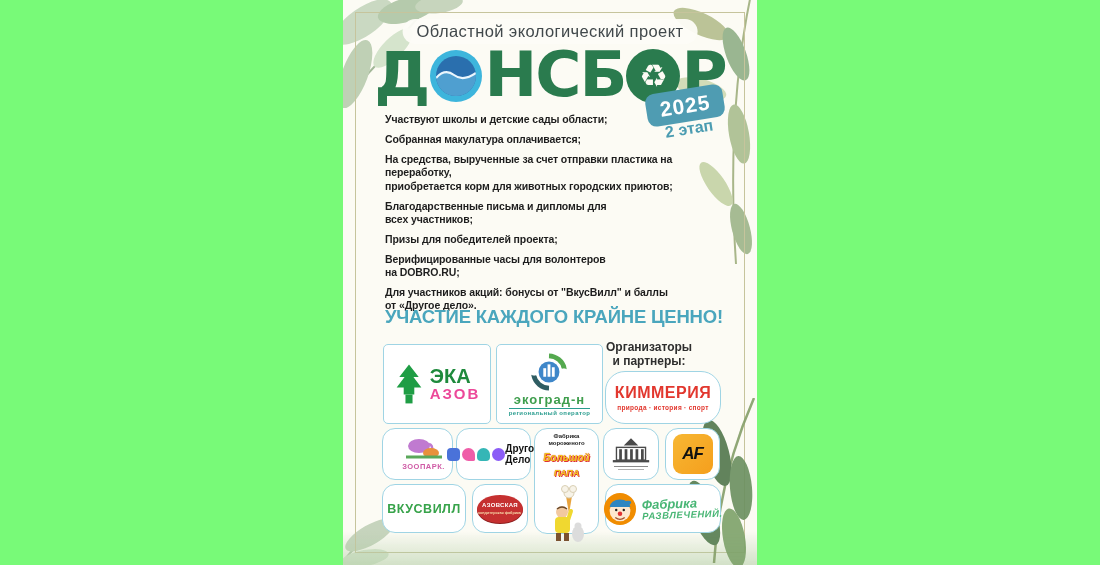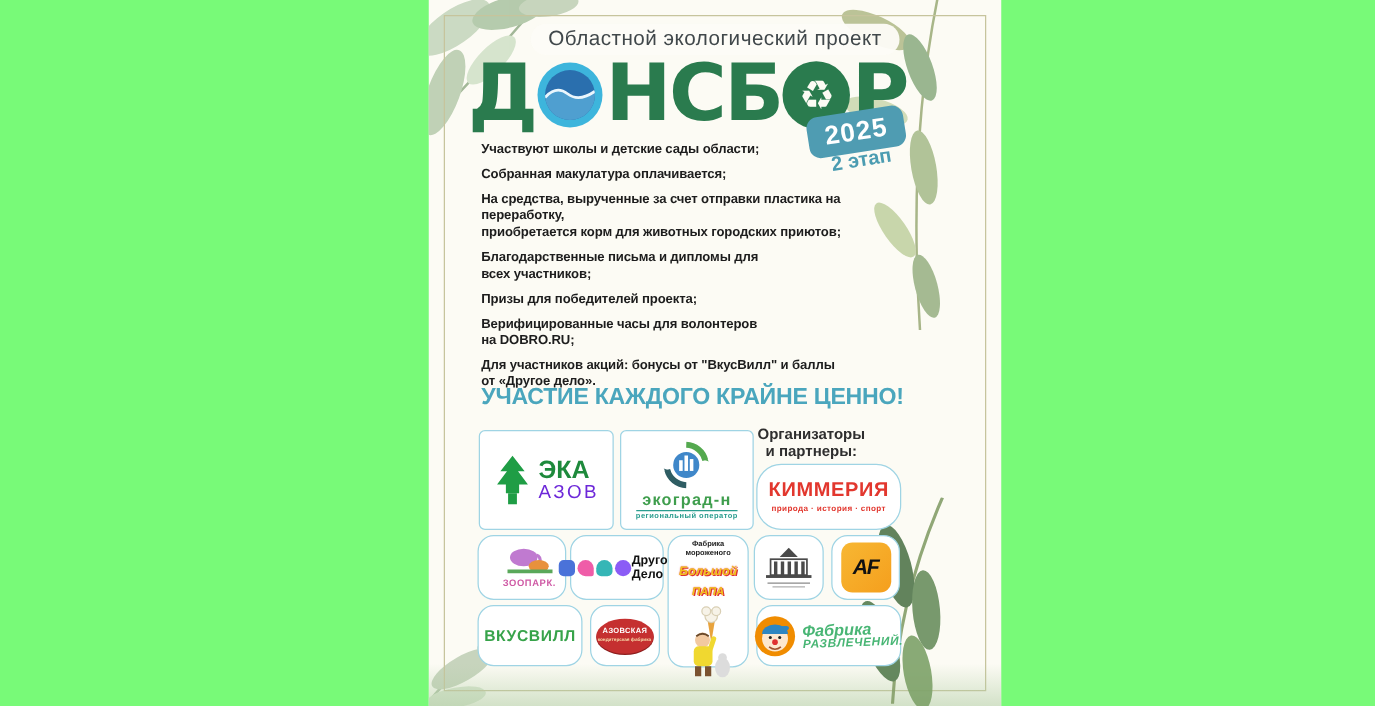--- a/index.html
+++ b/index.html
@@ -1,18 +1,18 @@
 <!DOCTYPE html>
 <html><head>
 <meta charset="utf-8">
 <style>
   html,body{margin:0;padding:0;width:1100px;height:565px;overflow:hidden;
     font-family:"Liberation Sans","DejaVu Sans",sans-serif;}
   .stage{position:relative;width:1100px;height:565px;background:#78fa78;}
-  .poster{position:absolute;left:343px;top:0;width:414px;height:565px;background:#fcfbf4;overflow:hidden;padding-left:44px;}
+  .poster{position:absolute;left:343px;top:0;width:414px;height:565px;background:#fcfbf4;overflow:hidden;}
   .frame{position:absolute;left:12px;top:12px;right:12px;bottom:12px;border:1px solid #c6c49c;z-index:1;pointer-events:none;}
   .leaf{position:absolute;z-index:0;}
   .leaf-hi{position:absolute;z-index:3;}
   .bottom-wash{position:absolute;left:0;bottom:0;width:100%;height:34px;z-index:2;
     background:linear-gradient(to top,rgba(176,204,163,.55),rgba(176,204,163,0));}
   .content{position:absolute;inset:0;z-index:4;}
   .supertitle-pill{position:absolute;left:50%;top:19px;transform:translateX(-50%);
     background:rgba(253,252,247,.95);border-radius:18px;padding:3px 14px;white-space:nowrap;}
   .supertitle{font-size:16.5px;font-weight:500;color:#41484b;letter-spacing:.4px;}
   .logo-row{position:absolute;left:38px;top:44px;width:338px;height:64px;
@@ -32,21 +32,21 @@
     white-space:pre-line;letter-spacing:-.1px;}
   .headline{position:absolute;left:42px;top:306px;width:352px;font-size:18.5px;font-weight:800;
     color:#4aa6bd;letter-spacing:-.2px;white-space:nowrap;}
   .card{position:absolute;background:#ffffff;border:1.5px solid #9fd4e4;border-radius:5px;
     display:flex;align-items:center;justify-content:center;box-sizing:border-box;}
   .card.sm{border-radius:13px;}
   .partners-label{position:absolute;left:263px;top:341px;font-size:12px;font-weight:800;color:#2e2e2e;line-height:1.15;text-align:center;}
   
   .eka-wrap{display:flex;align-items:center;gap:6px;}
   .eka-text1{font-size:20px;font-weight:800;color:#1e8a3c;line-height:1;}
-  .eka-text2{font-size:15px;font-weight:400;color:#6d28d9;letter-spacing:2px;line-height:1.1;}
+  .eka-text2{font-size:15px;font-weight:700;color:#ec4899;letter-spacing:2px;line-height:1.1;}
   .ekograd-wrap{display:flex;flex-direction:column;align-items:center;gap:2px;}
   .ekograd-name{font-size:13px;font-weight:700;color:#3f9e4d;letter-spacing:1px;line-height:1;}
   .ekograd-sub{font-size:6px;font-weight:700;color:#2a9d8f;letter-spacing:.4px;border-top:1px solid #2a9d8f;padding-top:1px;}
   .kim-wrap{display:flex;flex-direction:column;align-items:center;gap:3px;}
   .kim-name{font-size:16px;font-weight:800;color:#e2372e;letter-spacing:.5px;line-height:1;}
   .kim-sub{font-size:6.5px;font-weight:700;color:#e2372e;letter-spacing:.3px;}
   .zoo-wrap{display:flex;flex-direction:column;align-items:center;gap:1px;margin-left:12px;}
   .zoo-name{font-size:7.5px;font-weight:800;color:#cf5aa5;letter-spacing:.5px;}
   .dd-wrap{display:flex;flex-direction:row;align-items:center;gap:0;}
   .dd-shapes{display:flex;align-items:flex-end;gap:2px;}

